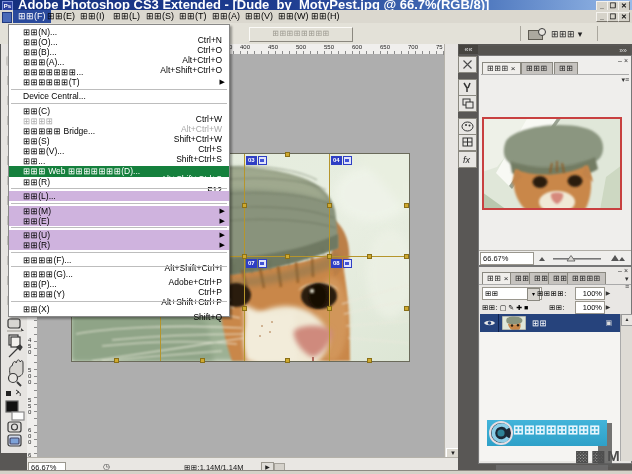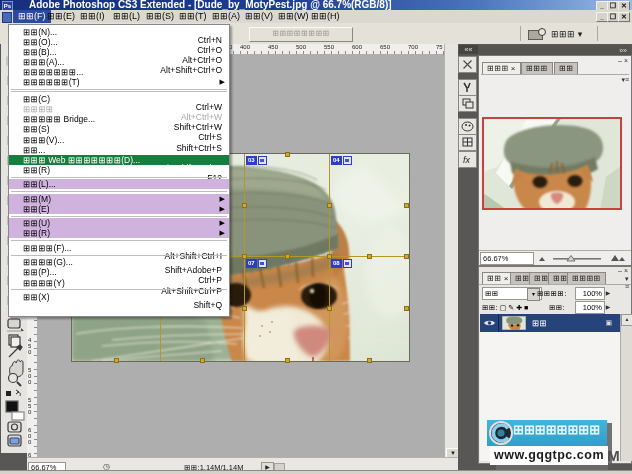--- a/index.html
+++ b/index.html
@@ -2,21 +2,21 @@
 <html><head><meta charset="utf-8">
 <style>
 html,body{margin:0;padding:0;}
 body{width:632px;height:474px;overflow:hidden;position:relative;
  font-family:"Liberation Sans",sans-serif;background:#aeaeae;}
 .abs{position:absolute;}
 .cj{letter-spacing:0.5px;}
 
 #titlebar{left:0;top:0;width:632px;height:10px;
  background:linear-gradient(90deg,#15307e 0%,#1e3c90 45%,#4a74bc 75%,#98bae8 100%);}
-#titletxt{left:29px;top:0px;color:#fff;font-weight:bold;font-size:10px;line-height:10px;white-space:nowrap;}
+#titletxt{left:18px;top:0px;color:#fff;font-weight:bold;font-size:13px;line-height:10px;white-space:nowrap;}
 #psicon{left:2px;top:1px;width:9px;height:8px;background:#2a3f9e;border:1px solid #7d90d8;color:#fff;font-size:6px;line-height:8px;text-align:center;font-weight:bold;}
 .winbtn{width:10px;height:8px;background:#d6d3ca;border:1px solid;border-color:#f4f2ee #77736a #77736a #f4f2ee;color:#111;font-size:7px;line-height:7px;text-align:center;font-weight:bold;}
 
 #menubar{left:0;top:10px;width:632px;height:13px;background:#dbd8cf;border-bottom:1px solid #b7b4ab;}
 #menubar .mi{position:absolute;top:0;height:13px;line-height:13px;font-size:9px;color:#000;white-space:nowrap;}
 #mifile{background:#2a4a9c;color:#fff !important;padding:0 5px;}
 
 #optionsbar{left:0;top:23px;width:632px;height:21px;background:#e3e1d8;border-bottom:1px solid #9a978e;}
 #slicebtn{left:249px;top:4px;width:102px;height:13px;background:#e3e1d8;
  border:1px solid;border-color:#fbfaf7 #8b887f #8b887f #fbfaf7;
@@ -396,41 +396,42 @@
 
 <div class="abs" id="menupanel">
 <div style="height:1.5px"></div>
 <div class="mrow"><span class="cj">⊞⊞</span>(N)...<span class="sc">Ctrl+N</span></div>
 <div class="mrow"><span class="cj">⊞⊞</span>(O)...<span class="sc">Ctrl+O</span></div>
 <div class="mrow"><span class="cj">⊞⊞</span>(B)...<span class="sc">Alt+Ctrl+O</span></div>
 <div class="mrow"><span class="cj">⊞⊞⊞</span>(A)...<span class="sc">Alt+Shift+Ctrl+O</span></div>
 <div class="mrow"><span class="cj">⊞⊞⊞⊞⊞⊞⊞</span>...</div>
 <div class="mrow"><span class="cj">⊞⊞⊞⊞⊞⊞</span>(T)<span class="arr">▶</span></div>
 <div class="msep"></div>
+<div class="mrow">Device Central...</div>
 <div class="msep"></div>
 <div class="mrow"><span class="cj">⊞⊞</span>(C)<span class="sc">Ctrl+W</span></div>
 <div class="mrow dis"><span class="cj">⊞⊞⊞⊞</span><span class="sc">Alt+Ctrl+W</span></div>
 <div class="mrow"><span class="cj">⊞⊞⊞⊞⊞</span> Bridge...<span class="sc">Shift+Ctrl+W</span></div>
 <div class="mrow"><span class="cj">⊞⊞</span>(S)<span class="sc">Ctrl+S</span></div>
 <div class="mrow"><span class="cj">⊞⊞⊞</span>(V)...<span class="sc">Shift+Ctrl+S</span></div>
 <div class="mrow"><span class="cj">⊞⊞</span>...</div>
 <div class="mrow sel"><span class="cj">⊞⊞⊞</span> Web <span class="cj">⊞⊞⊞⊞⊞⊞⊞</span>(D)...<span class="sc">Alt+Shift+Ctrl+S</span></div>
 <div class="mrow"><span class="cj">⊞⊞</span>(R)<span class="sc">F12</span></div>
 <div class="msep"></div>
 <div class="mrow lav"><span class="cj">⊞⊞</span>(L)...</div>
 <div class="msep"></div>
 <div class="mrow lav"><span class="cj">⊞⊞</span>(M)<span class="arr">▶</span></div>
 <div class="mrow lav"><span class="cj">⊞⊞</span>(E)<span class="arr">▶</span></div>
 <div class="msep"></div>
 <div class="mrow lav"><span class="cj">⊞⊞</span>(U)<span class="arr">▶</span></div>
 <div class="mrow lav"><span class="cj">⊞⊞</span>(R)<span class="arr">▶</span></div>
 <div class="msep"></div>
 <div class="mrow"><span class="cj">⊞⊞⊞⊞</span>(F)...<span class="sc">Alt+Shift+Ctrl+I</span></div>
 <div class="msep"></div>
-<div class="mrow"><span class="cj">⊞⊞⊞⊞</span>(G)...<span class="sc">Shift+Adobe+P</span></div>
+<div class="mrow"><span class="cj">⊞⊞⊞⊞</span>(G)...<span class="sc">Adobe+Ctrl+P</span></div>
 <div class="mrow"><span class="cj">⊞⊞</span>(P)...<span class="sc">Ctrl+P</span></div>
 <div class="mrow"><span class="cj">⊞⊞⊞⊞</span>(Y)<span class="sc">Alt+Shift+Ctrl+P</span></div>
 <div class="msep"></div>
 <div class="mrow"><span class="cj">⊞⊞</span>(X)<span class="sc">Shift+Q</span></div>
 </div>
 
 <div class="abs" id="watermark" style="left:480px;top:415px;width:152px;height:59px;">
 
   <div style="position:absolute;left:118px;top:8px;width:14px;height:44px;background:#5c5c5c;opacity:0.85;"></div>
   <div style="position:absolute;left:95px;top:32px;color:#4e4e4e;font-size:15px;font-weight:bold;letter-spacing:2px;">▩▩M</div>
@@ -439,14 +440,13 @@
   <div style="position:absolute;left:7px;top:5px;width:120px;height:26px;background:linear-gradient(180deg,#43b4da,#2ea0c8);"></div>
 
   <svg style="position:absolute;left:8px;top:5px;" width="26" height="26" viewBox="0 0 26 26">
     <circle cx="13" cy="13" r="12" fill="#e8dde2"></circle>
     <circle cx="13" cy="13" r="10" fill="#1b2836"></circle>
     <path d="M20,8.5 A8 8 0 1 0 20,17.5" fill="none" stroke="#8ccfe9" stroke-width="3.6"></path>
     <circle cx="13" cy="13" r="3.6" fill="#2e8398"></circle>
   </svg>
   <div style="position:absolute;left:33px;top:7px;color:#e8f6fd;font-size:13px;font-weight:bold;"><span class="cj" style="letter-spacing:0;">⊞⊞⊞⊞⊞⊞⊞⊞</span></div>
 
-  <div style="position:absolute;left:10px;top:31px;width:118px;height:19px;background:#fdfdfd;color:#1a1a1a;font-size:12.5px;font-weight:bold;letter-spacing:0.5px;text-align:center;line-height:19px;">www.gqgtpc.com</div>
 </div>
 
 </body></html>

